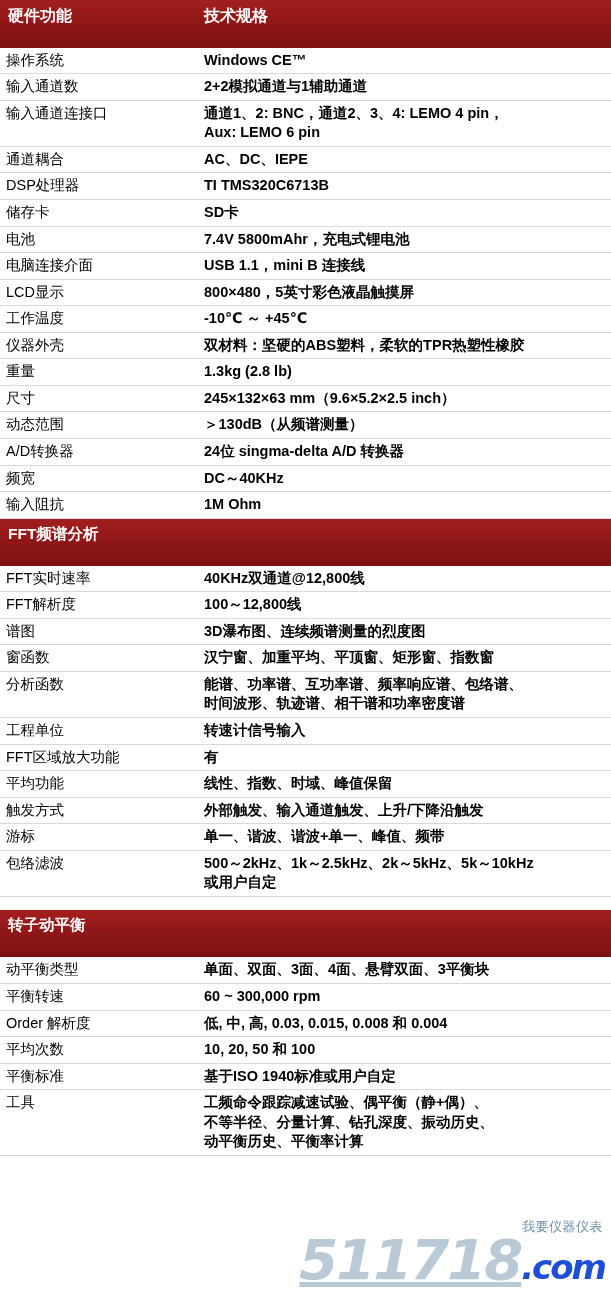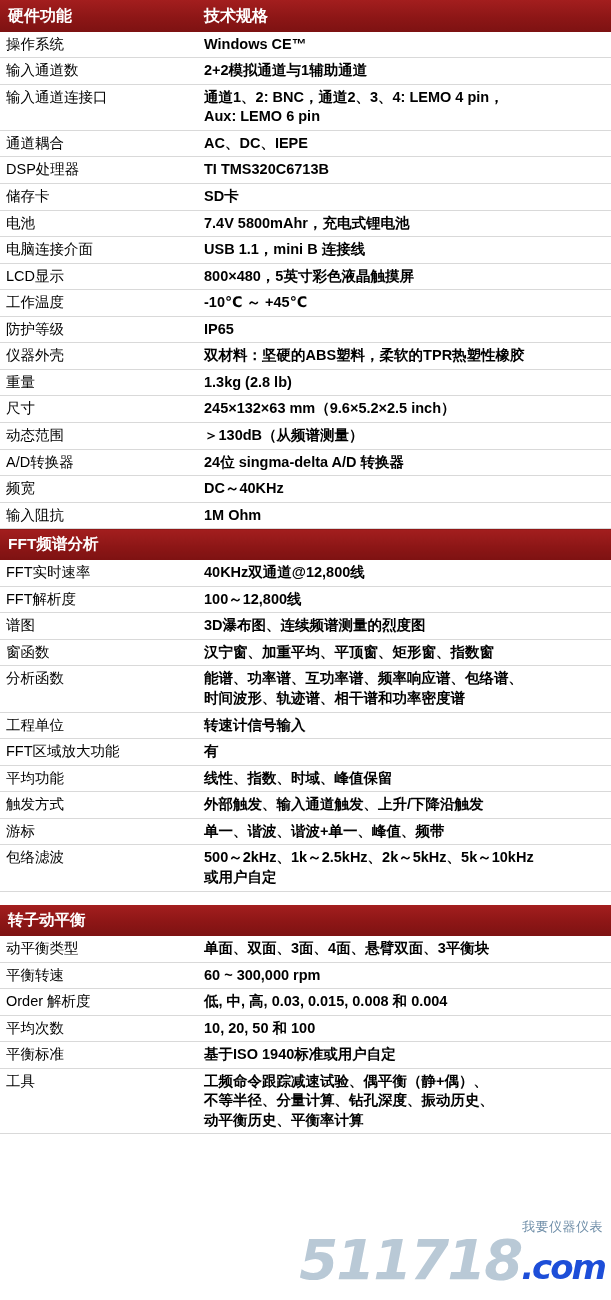--- a/index.html
+++ b/index.html
@@ -30,21 +30,21 @@
   .col-label { width: 198px; }
   .col-value { width: 413px; }
 
   
   tr.section-head td {
     background: linear-gradient(to bottom, #a31e1e 0%, #8d1616 55%, #7d1212 100%);
     color: #ffffff;
     font-weight: bold;
     font-size: 16px;
     padding-top: 5px;
-    padding-bottom: 5px;
+    padding-bottom: 21px;
     border-bottom: none;
   }
   tr.section-head.single td {
     font-size: 15.5px;
   }
   tr.section-head td.col-label { padding-left: 8px; }
 
   
   tr.gap td {
     height: 14px;
@@ -79,20 +79,21 @@
     font-size: 56px;
     font-weight: bold;
     font-style: italic;
     font-family: "DejaVu Sans", sans-serif;
     letter-spacing: -2px;
     line-height: 1;
   }
   .wm-num {
     color: #b9c9d6;
     text-shadow: 1px 1px 0 #ffffff;
+    text-decoration: underline;
   }
   .wm-dom {
     color: #1d4ed8;
     font-size: 34px;
     font-style: italic;
     font-weight: bold;
     vertical-align: baseline;
   }
 </style>
 </head>
@@ -145,24 +146,20 @@
     </tr>
     <tr>
       <td class="col-label">LCD显示</td>
       <td class="col-value cell-multiline">800×480，5英寸彩色液晶触摸屏</td>
     </tr>
     <tr>
       <td class="col-label">工作温度</td>
       <td class="col-value cell-multiline">-10℃ ～ +45℃</td>
     </tr>
     <tr>
-      <td class="col-label">防护等级</td>
-      <td class="col-value cell-multiline">IP65</td>
-    </tr>
-    <tr>
       <td class="col-label">仪器外壳</td>
       <td class="col-value cell-multiline">双材料：坚硬的ABS塑料，柔软的TPR热塑性橡胶</td>
     </tr>
     <tr>
       <td class="col-label">重量</td>
       <td class="col-value cell-multiline">1.3kg (2.8 lb)</td>
     </tr>
     <tr>
       <td class="col-label">尺寸</td>
       <td class="col-value cell-multiline">245×132×63 mm（9.6×5.2×2.5 inch）</td>

